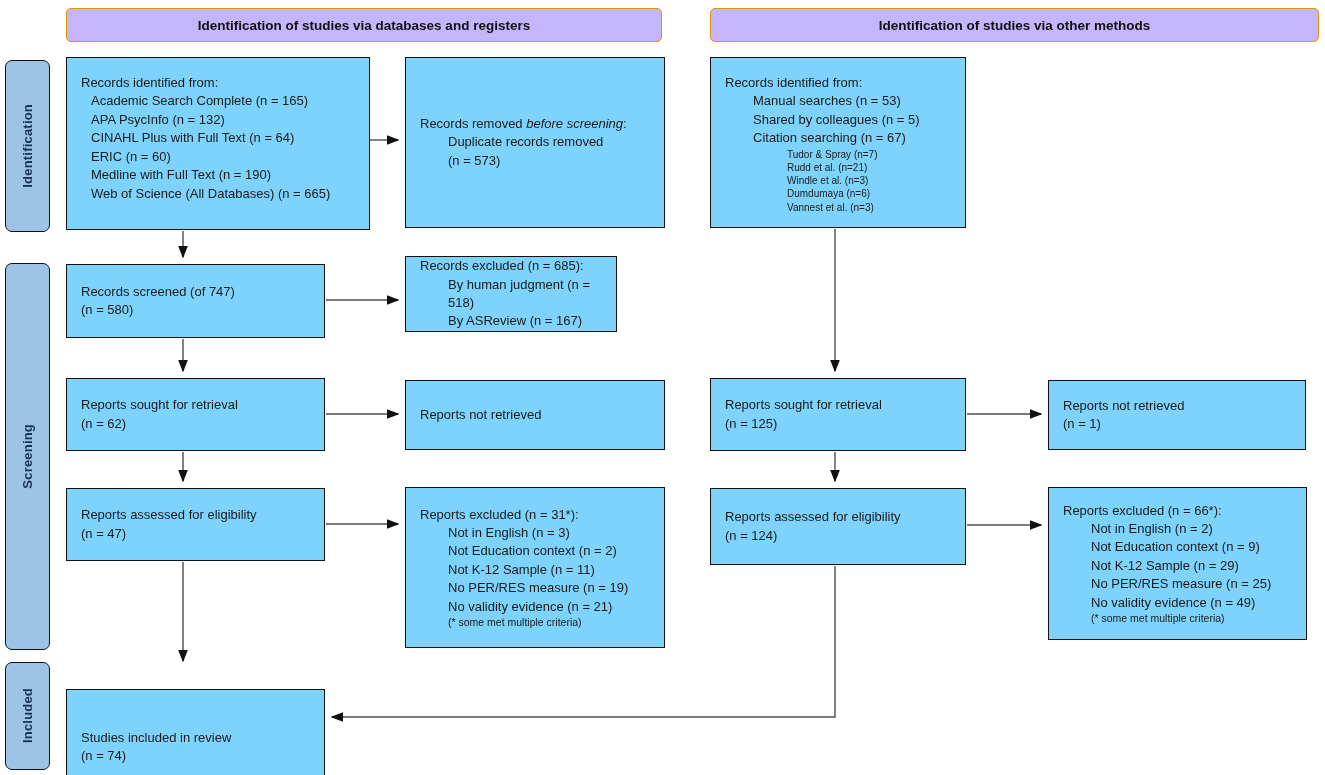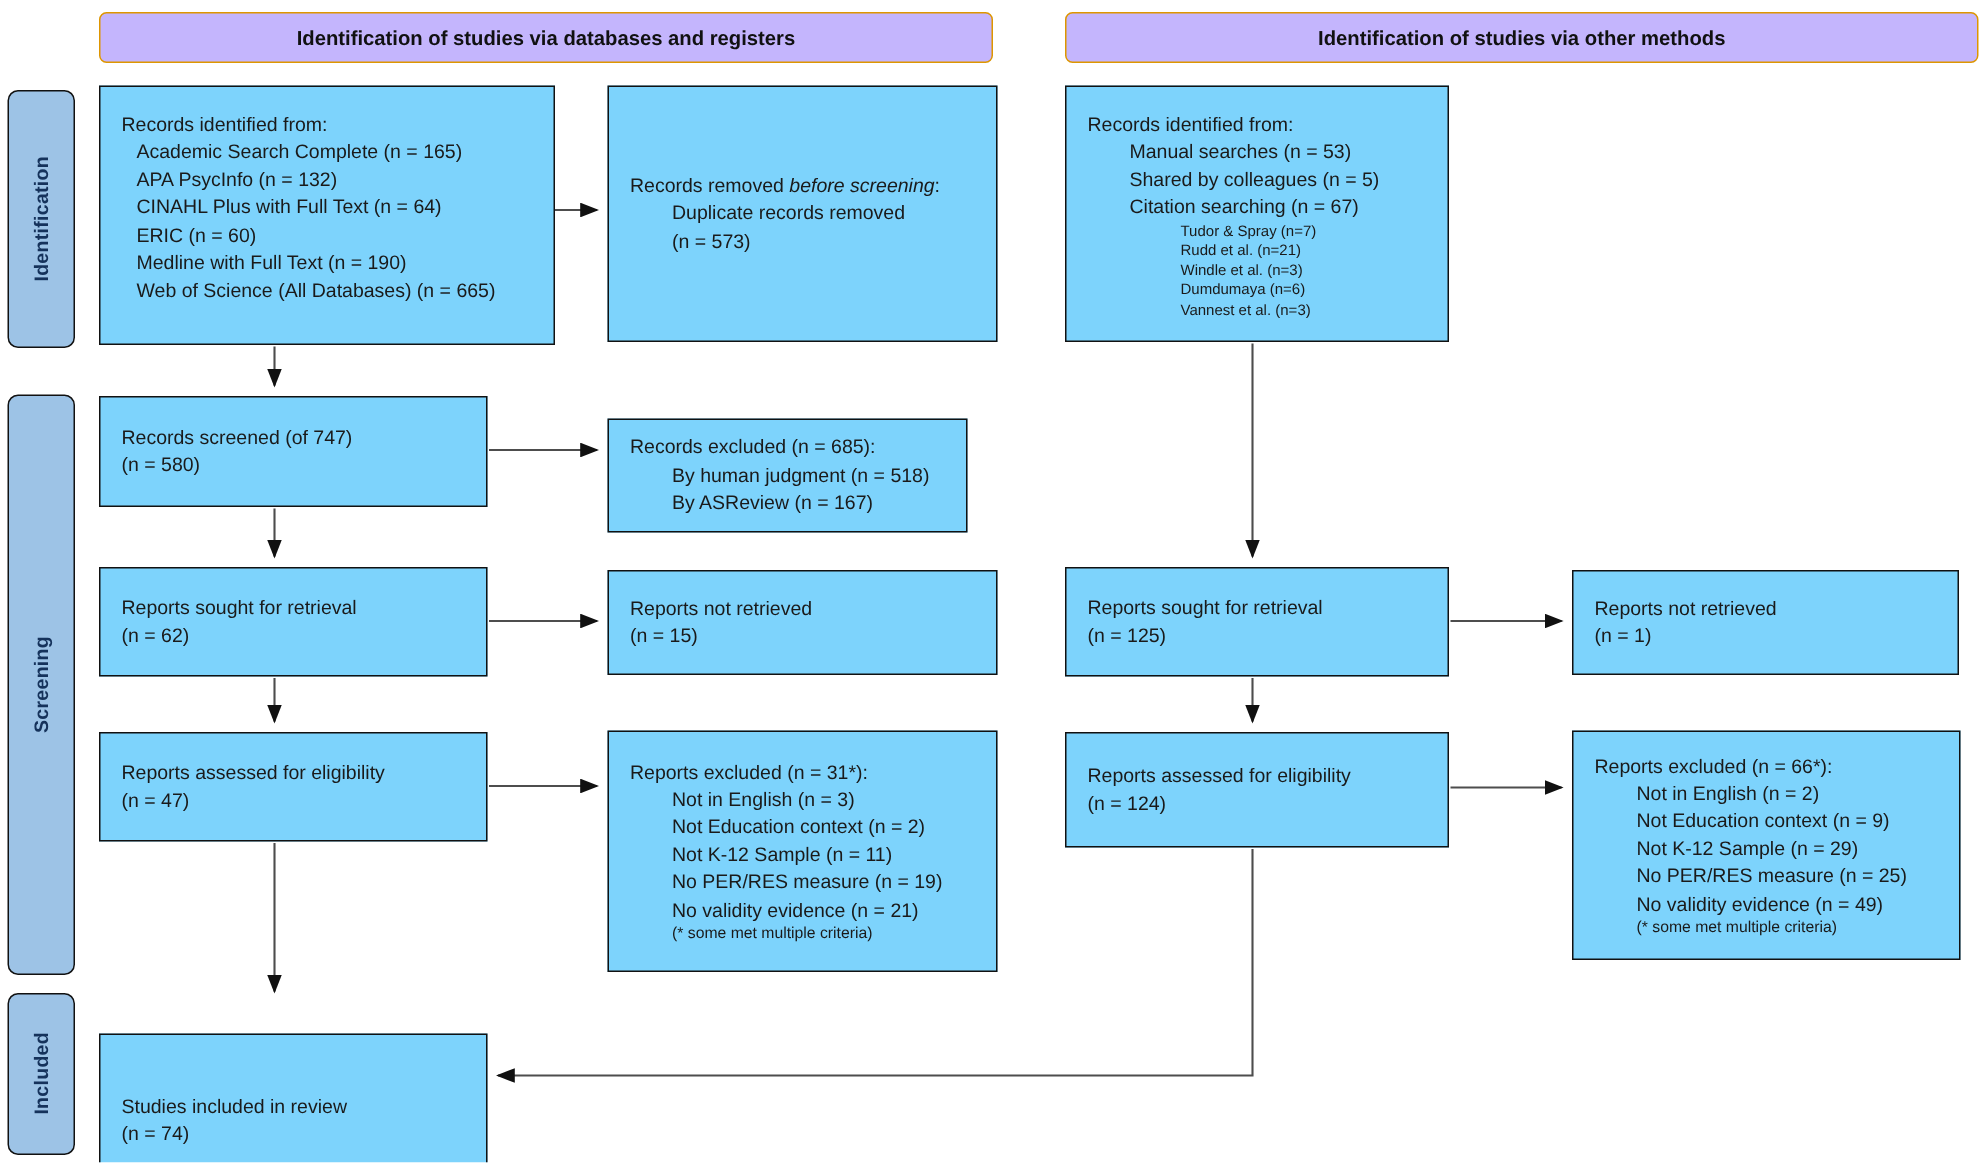--- a/index.html
+++ b/index.html
@@ -95,34 +95,33 @@
     <div class="sub">Windle et al. (n=3)</div>
     <div class="sub">Dumdumaya (n=6)</div>
     <div class="sub">Vannest et al. (n=3)</div>
   </div>
 
   <div class="box" style="left:66px;top:264px;width:259px;height:74px;">
     <div>Records screened (of 747)</div>
     <div>(n = 580)</div>
   </div>
 
-  <div class="box" style="left:405px;top:279px;width:240px;height:76px;">
+  <div class="box" style="left:405px;top:256px;width:212px;height:76px;">
     <div>Records excluded (n = 685):</div>
     <div class="ind2">By human judgment (n = 518)</div>
     <div class="ind2">By ASReview (n = 167)</div>
   </div>
 
   <div class="box" style="left:66px;top:378px;width:259px;height:73px;">
     <div>Reports sought for retrieval</div>
     <div>(n = 62)</div>
   </div>
 
   <div class="box" style="left:405px;top:380px;width:260px;height:70px;">
     <div>Reports not retrieved</div>
-    <div>(n = 15)</div>
   </div>
 
   <div class="box" style="left:710px;top:378px;width:256px;height:73px;">
     <div>Reports sought for retrieval</div>
     <div>(n = 125)</div>
   </div>
 
   <div class="box" style="left:1048px;top:380px;width:258px;height:70px;">
     <div>Reports not retrieved</div>
     <div>(n = 1)</div>

